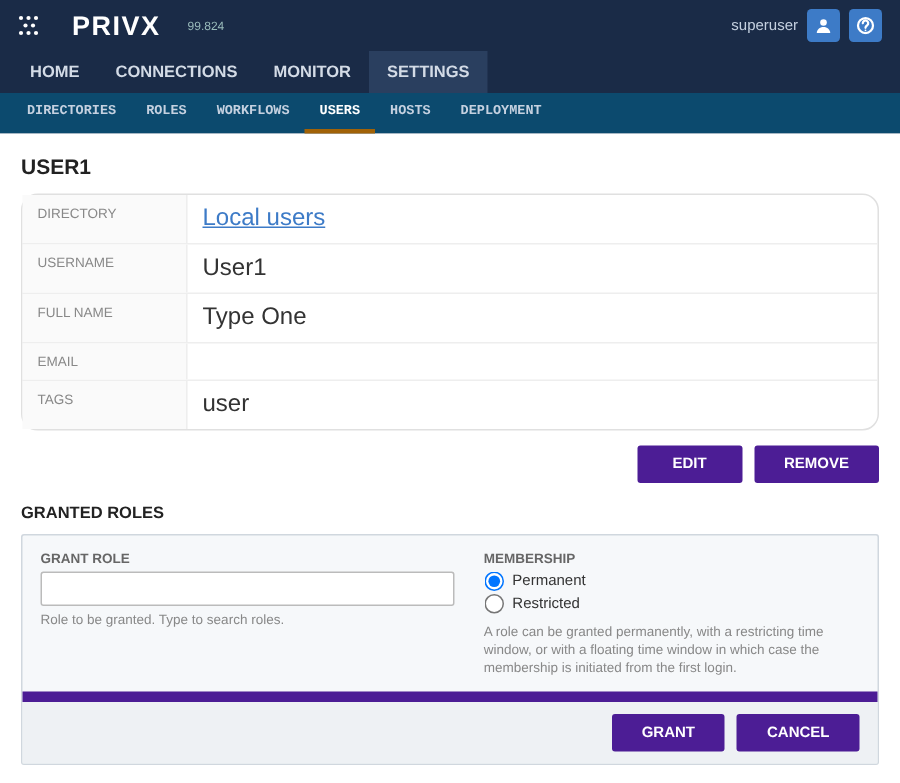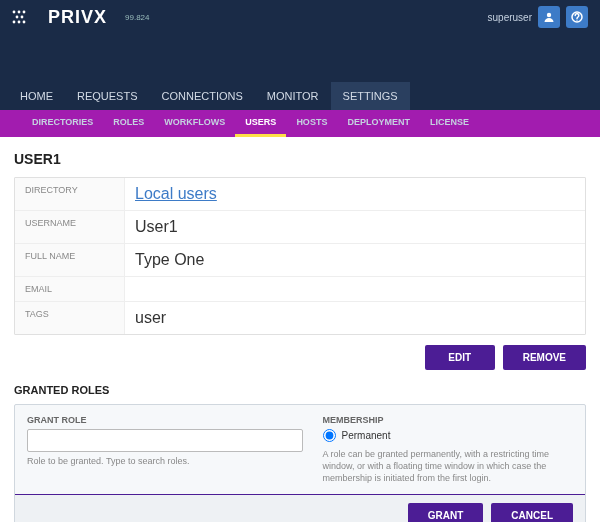--- a/index.html
+++ b/index.html
@@ -5,47 +5,47 @@
   * { box-sizing: border-box; margin: 0; padding: 0; }
   body { font-family: Arial, Helvetica, sans-serif; font-size: 11px; color: #333; background: #fff; width: 600px; }
   .topbar { background: #1a2b47; color: #fff; }
   .topbar-row1 { display: flex; align-items: center; padding: 6px 12px; }
   .logo { display: flex; align-items: center; gap: 14px; }
   .logo-text { font-size: 18px; font-weight: bold; letter-spacing: 1px; }
   .logo-ver { font-size: 8px; color: #9bb; margin-left: 4px; }
   .topbar-right { margin-left: auto; display: flex; align-items: center; gap: 6px; font-size: 10px; color: #c5d1e0; }
   .icon-btn { width: 22px; height: 22px; background: #3d7bc7; border-radius: 3px; display: flex; align-items: center; justify-content: center; color: #fff; }
   .nav1 { display: flex; gap: 0; padding: 0 8px; }
-  .nav1-item { padding: 8px 12px; font-size: 11px; font-weight: normal; color: #d3dbe6; cursor: pointer; margin-top: 48px; }
+  .nav1-item { padding: 8px 12px; font-size: 11px; font-weight: bold; color: #d3dbe6; cursor: pointer; }
   .nav1-item.active { background: #2a3f5f; }
-  .nav2 { background: #a21caf; display: flex; gap: 0; padding: 0 22px; }
+  .nav2 { background: #0c4a6e; display: flex; gap: 0; padding: 0 8px; font-family: Liberation Mono, monospace; }
   .nav2-item { padding: 7px 10px; font-size: 9px; font-weight: bold; color: #c5d1e0; cursor: pointer; }
-  .nav2-item.active { border-bottom: 3px solid #fde047; color: #fff; }
+  .nav2-item.active { border-bottom: 3px solid #a16207; color: #fff; }
   .page { padding: 14px 14px 20px 14px; background: #fff; }
   h1.title { font-size: 14px; font-weight: bold; margin-bottom: 10px; color: #222; }
-  .details { border: 1px solid #e0e0e0; border-radius: 1px; }
+  .details { border: 1px solid #e0e0e0; border-radius: 11px; }
   .drow { display: flex; border-bottom: 1px solid #eee; }
   .drow:last-child { border-bottom: none; }
   .dlabel { width: 110px; padding: 7px 10px; font-size: 9px; color: #888; background: #fafafa; border-right: 1px solid #eee; }
   .dval { flex: 1; padding: 7px 10px; font-size: 16px; color: #333; }
   .dval a { color: #3d7bc7; text-decoration: underline; }
   .btn-row { display: flex; justify-content: flex-end; gap: 8px; margin: 10px 0 14px 0; }
   .btn { background: #4c1d95; color: #fff; border: none; padding: 7px 20px; font-size: 10px; font-weight: bold; border-radius: 2px; cursor: pointer; min-width: 70px; }
   h2.section { font-size: 11px; font-weight: bold; margin: 4px 0 8px 0; color: #222; }
   .grant-box { border: 1px solid #d0d7de; border-radius: 2px; background: #f6f8fa; }
   .grant-top { display: flex; padding: 10px 12px; gap: 20px; }
   .gcol-left { flex: 1.1; }
   .gcol-right { flex: 1; }
   .field-label { font-size: 9px; font-weight: bold; color: #666; margin-bottom: 4px; }
   .tinput { width: 100%; padding: 5px; border: 1px solid #bbb; border-radius: 2px; font-size: 10px; background: #fff; }
   .help { font-size: 9px; color: #888; margin-top: 4px; }
   .radio-row { display: flex; align-items: center; gap: 6px; font-size: 10px; color: #333; margin-bottom: 2px; }
   .radio-row input { margin: 0; }
   .desc { font-size: 9px; color: #888; margin-top: 6px; line-height: 1.35; }
-  .grant-bottom { border-top: 1px solid #4c1d95; padding: 8px 12px; background: #eef1f4; display: flex; justify-content: flex-end; gap: 8px; }
+  .grant-bottom { border-top: 7px solid #4c1d95; padding: 8px 12px; background: #eef1f4; display: flex; justify-content: flex-end; gap: 8px; }
   .table-head { display: flex; padding: 8px 10px; font-size: 9px; color: #888; border-bottom: 1px solid #eee; margin-top: 8px; }
   .th-name { flex: 1; }
   .th-mem { flex: 1; }
   .dots-grid { display: inline-block; }
   .dots-grid svg { display: block; }
 </style>
 </head>
 <body>
 
 <div class="topbar">
@@ -80,33 +80,31 @@
           <svg width="12" height="12" viewBox="0 0 12 12" fill="none" stroke="#fff" stroke-width="1.5">
             <circle cx="6" cy="6" r="5"></circle>
             <path d="M4.2 4.5a1.8 1.8 0 113 1.3c-.5.4-1.2.7-1.2 1.7" stroke-linecap="round"></path>
             <circle cx="6" cy="9.2" r="0.6" fill="#fff" stroke="none"></circle>
           </svg>
         </span>
     </div>
   </div>
   <div class="nav1">
     <div class="nav1-item">HOME</div>
-    <div class="nav1-item">REQUESTS</div>
     <div class="nav1-item">CONNECTIONS</div>
     <div class="nav1-item">MONITOR</div>
     <div class="nav1-item active">SETTINGS</div>
   </div>
   <div class="nav2">
     <div class="nav2-item">DIRECTORIES</div>
     <div class="nav2-item">ROLES</div>
     <div class="nav2-item">WORKFLOWS</div>
     <div class="nav2-item active">USERS</div>
     <div class="nav2-item">HOSTS</div>
     <div class="nav2-item">DEPLOYMENT</div>
-    <div class="nav2-item">LICENSE</div>
   </div>
 </div>
 
 <div class="page">
   <h1 class="title">USER1</h1>
 
   <div class="details">
     <div class="drow">
       <div class="dlabel">DIRECTORY</div>
       <div class="dval"><a href="#">Local users</a></div>
@@ -141,20 +139,24 @@
         <div class="field-label">GRANT ROLE</div>
         <input type="text" class="tinput" style="">
         <div class="help">Role to be granted. Type to search roles.</div>
       </div>
       <div class="gcol-right">
         <div class="field-label">MEMBERSHIP</div>
         <label class="radio-row">
             <input type="radio" name="mem" checked="" style="">
             <span>Permanent</span>
           </label>
+        <label class="radio-row">
+            <input type="radio" name="mem" style="">
+            <span>Restricted</span>
+          </label>
         <div class="desc">A role can be granted permanently, with a restricting time window, or with a floating time window in which case the membership is initiated from the first login.</div>
       </div>
     </div>
     <div class="grant-bottom">
       <button class="btn">GRANT</button>
       <button class="btn">CANCEL</button>
     </div>
   </div>
 
   <div class="table-head">

